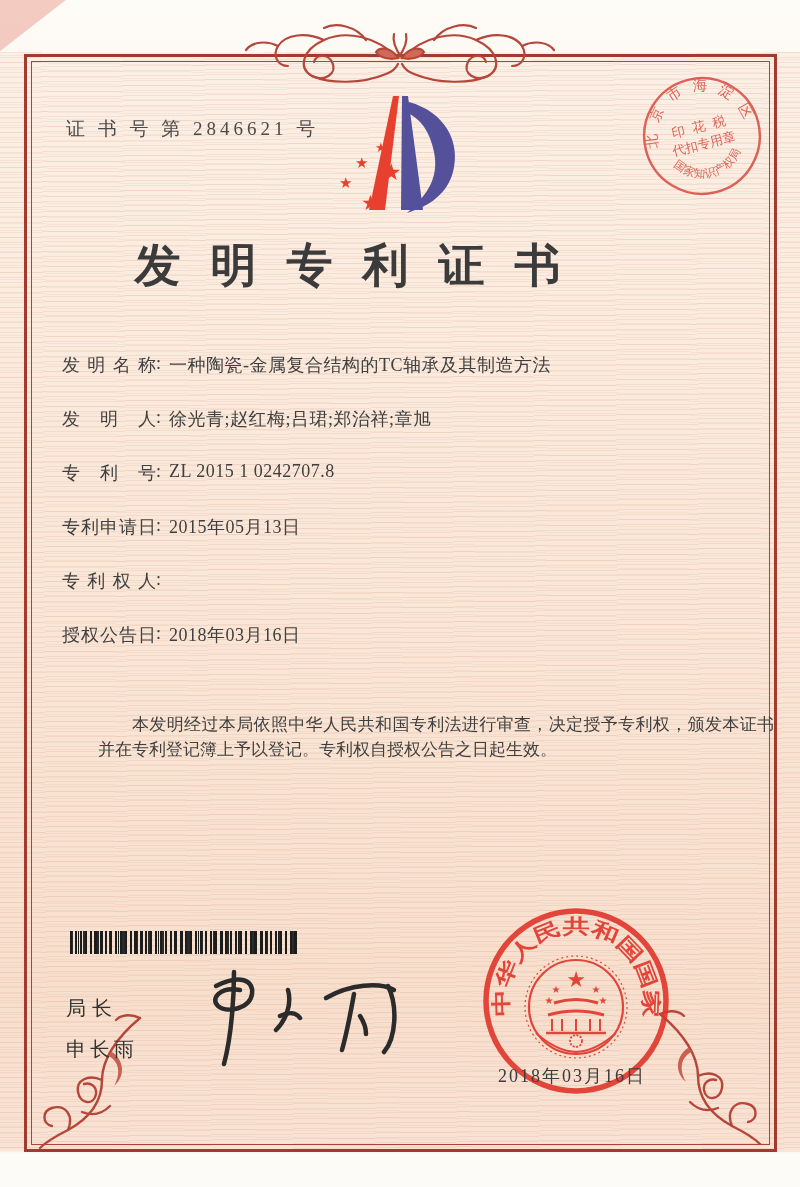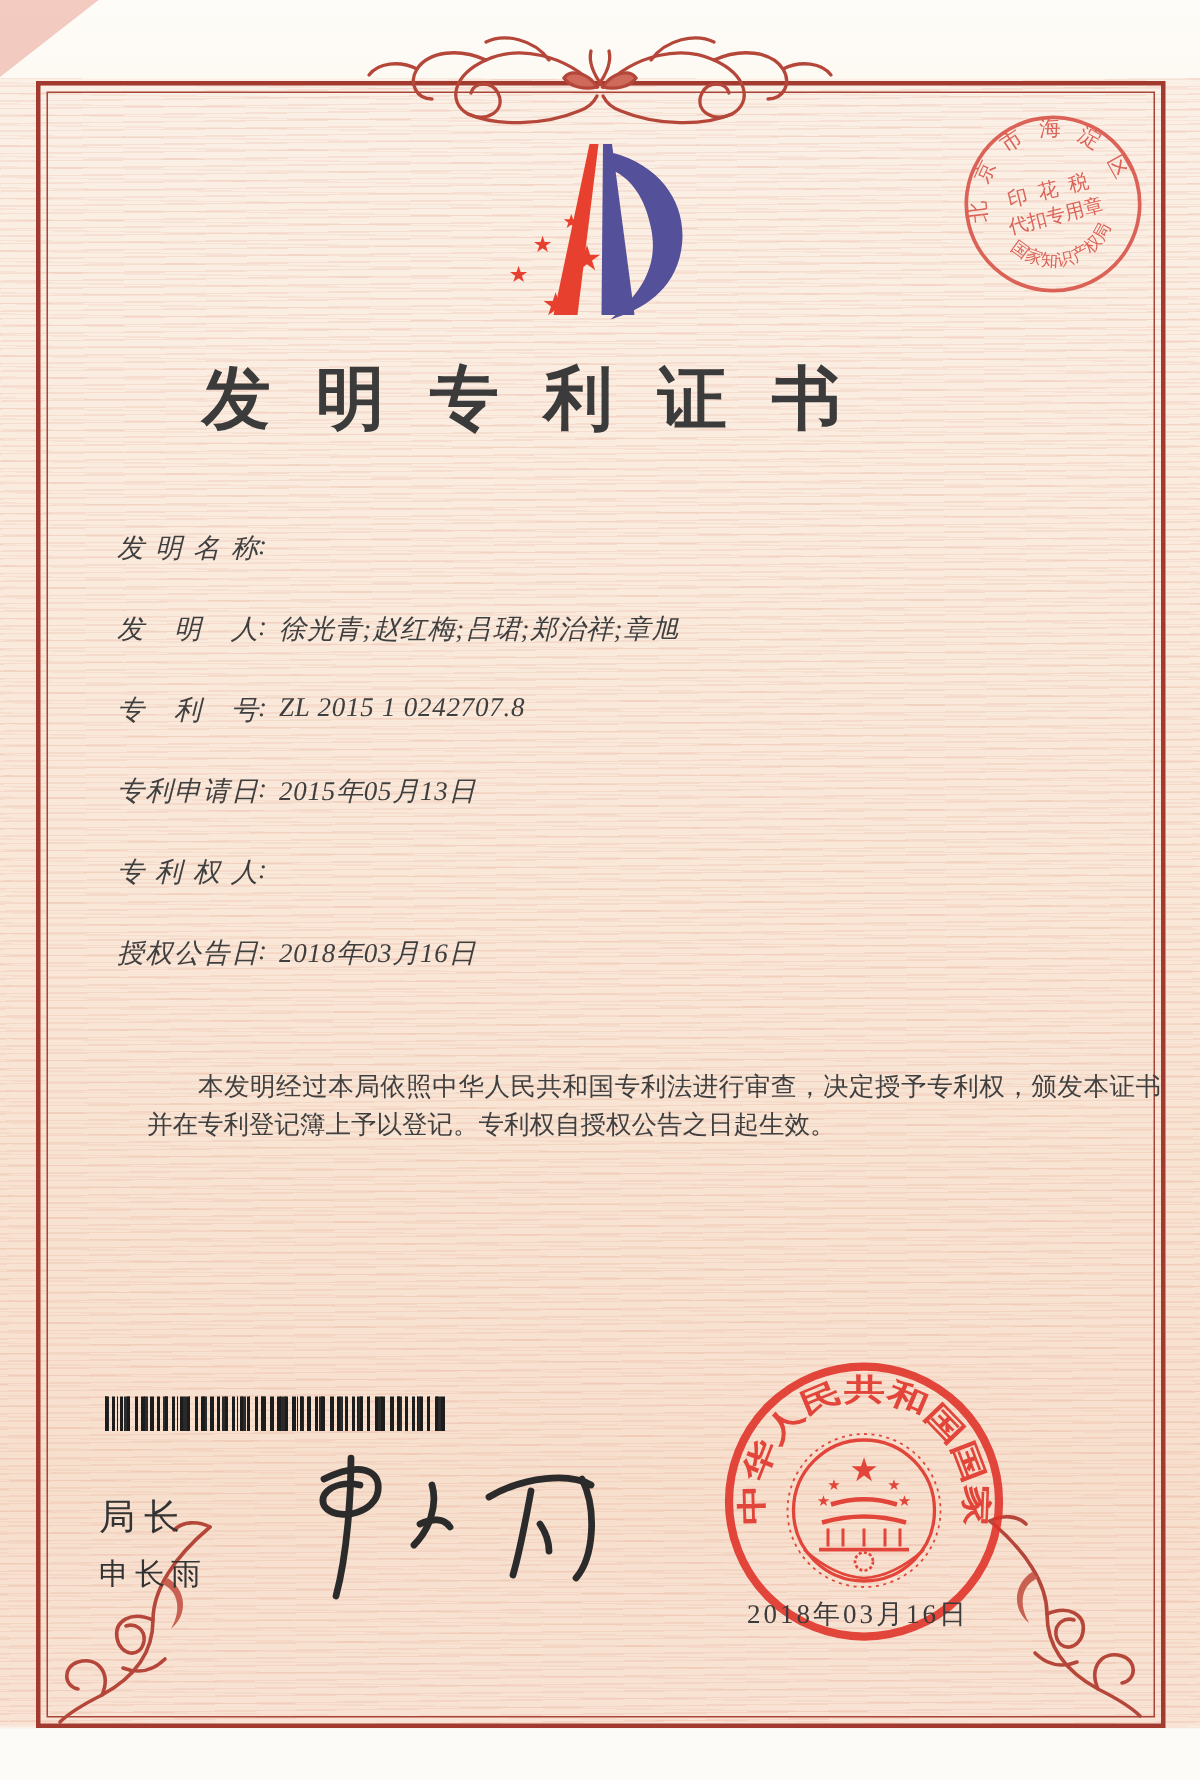--- a/index.html
+++ b/index.html
@@ -47,42 +47,42 @@
     position:absolute; left:638px; top:72px; width:128px; height:128px;
     transform:rotate(-14deg); opacity:.82;
   }
 
   .title {
     position:absolute; left:0; top:235px; width:695px;
     text-align:center; font-size:46px; font-weight:600; color:#3b3b3b;
     letter-spacing:30px; padding-left:30px;
   }
 
-  .fields { position:absolute; left:78px; top:353px; width:680px;font-style:italic; }
+  .fields { position:absolute; left:62px; top:353px; width:680px; }
   .field-row { display:flex; align-items:flex-start; font-size:18px; color:#3f3f3f; }
   .field-row + .field-row { margin-top:30px; }
   .field-label { width:94px; text-align:justify; text-align-last:justify; flex:none; }
   .field-colon { flex:none; margin-right:8px; }
   .field-value { letter-spacing:0.5px; }
 
   .paragraphs {
     position:absolute; left:66px; top:712px; width:676px;
     font-size:17px; line-height:25px; color:#3f3f3f; text-align:justify;margin-left:32px;
   }
   .paragraphs p { text-indent:2em; }
 
   .barcode {
     position:absolute; left:70px; top:931px; width:228px; height:23px;
     background:
       repeating-linear-gradient(90deg,#1c1c1c 0 2px,transparent 2px 5px),
       repeating-linear-gradient(90deg,#1c1c1c 0 1px,transparent 1px 8px),
       repeating-linear-gradient(90deg,#2a2a2a 0 3px,transparent 3px 13px);
   }
 
-  .director-title { position:absolute; left:66px; top:995px;  font-size:24px; color:#333; letter-spacing:6px; }
+  .director-title { position:absolute; left:66px; top:995px;  font-size:20px; color:#333; letter-spacing:6px; }
   .director-name  { position:absolute; left:66px; top:1036px; font-size:20px; color:#333; letter-spacing:4px; }
 
   .signature { position:absolute; left:188px; top:964px; width:240px; height:110px; }
 
   .seal { position:absolute; left:478px; top:903px; width:196px; height:196px; opacity:.88; }
   .seal-date {
     position:absolute; left:498px; top:1064px; font-size:18px; color:#3c3c3c; letter-spacing:2px; z-index:6;
   }
 </style>
 </head>
@@ -133,20 +133,21 @@
     <g transform="translate(120,0) scale(-1,1)" stroke="#b5473a" stroke-width="2.4" fill="none" stroke-linecap="round">
       <path d="M112,6 C88,26 74,48 74,68 C74,90 62,106 40,118 C28,124 18,130 12,136"></path>
       <path d="M74,68 C60,62 48,68 50,80 C52,92 66,94 68,82 C69,74 62,70 56,72"></path>
       <path d="M40,118 C46,104 38,92 24,96 C14,99 14,112 24,114"></path>
       <path d="M112,6 C104,2 94,2 88,8"></path>
       <path d="M84,40 C96,48 98,64 86,74 C94,60 90,48 80,44 Z" fill="#c96152" stroke="none"></path>
       <path d="M54,100 C64,104 74,102 82,94"></path>
     </g>
   </svg>
 
+  <div class="cert-number">证 书 号 第 2846621 号</div>
 
   <svg class="logo" viewBox="0 0 136 142">
     <polygon points="60,8 66,8 52,122 36,122" fill="#e8402f"></polygon>
     <polygon points="69,8 75,8 90,122 68,122" fill="#54509a"></polygon>
     <path d="M76,14 C112,24 128,54 120,84 C113,110 90,120 74,125 C96,106 106,88 101,64 C97,44 88,30 72,24 Z" fill="#54509a"></path>
     <g fill="#e8402f" font-family="'DejaVu Sans',sans-serif">
       <text x="42" y="64" font-size="13">★</text>
       <text x="22" y="80" font-size="15">★</text>
       <text x="48" y="92" font-size="23">★</text>
       <text x="6" y="100" font-size="15">★</text>
@@ -169,20 +170,21 @@
     <text x="62" y="57" text-anchor="middle" fill="#d5453a" font-size="13" letter-spacing="2">印 花 税</text>
     <text x="62" y="74" text-anchor="middle" fill="#d5453a" font-size="12.5">代扣专用章</text>
   </svg>
 
   <div class="title">发明专利证书</div>
 
   <div class="fields">
     <div class="field-row">
       <span class="field-label">发明名称</span>
         <span class="field-colon">:</span>
+      <span class="field-value">一种陶瓷-金属复合结构的TC轴承及其制造方法</span>
     </div>
     <div class="field-row">
       <span class="field-label">发明人</span>
         <span class="field-colon">:</span>
       <span class="field-value">徐光青;赵红梅;吕珺;郑治祥;章旭</span>
     </div>
     <div class="field-row">
       <span class="field-label">专利号</span>
         <span class="field-colon">:</span>
       <span class="field-value">ZL 2015 1 0242707.8</span>

